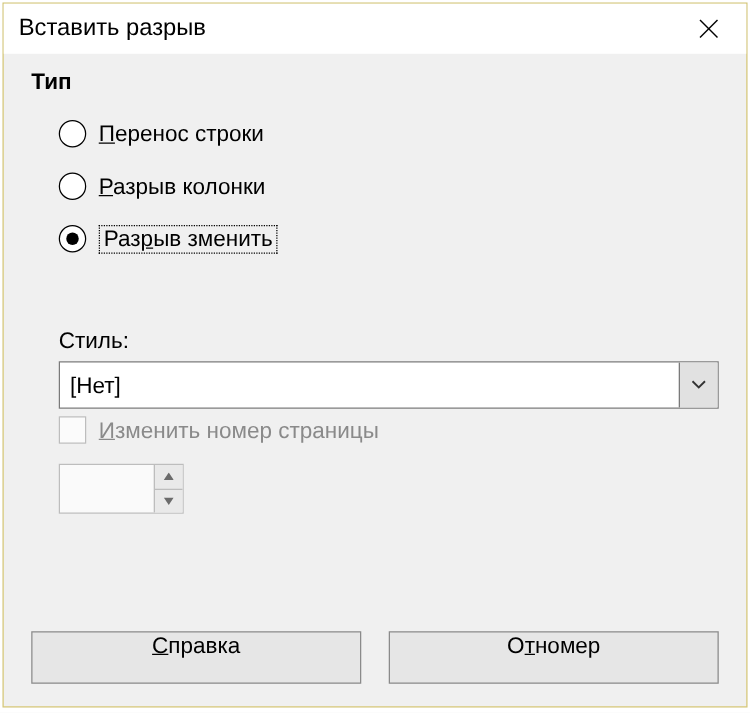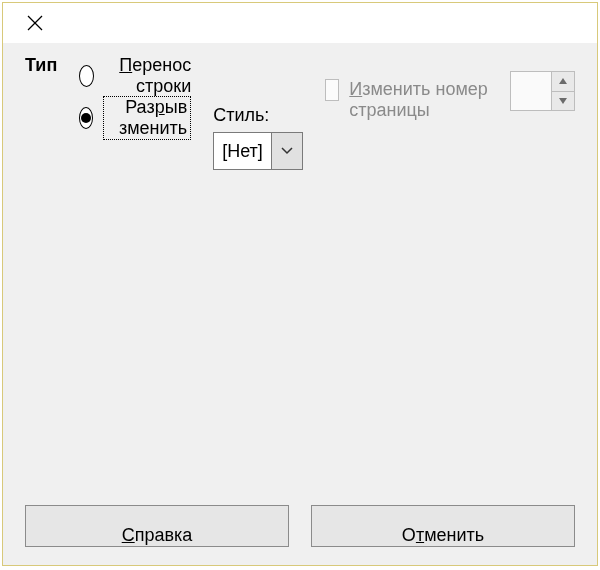--- a/index.html
+++ b/index.html
@@ -41,21 +41,21 @@
     justify-content: center;
     cursor: pointer;
   }
   .close-btn svg { width: 16px; height: 16px; }
   .close-btn line { stroke: #000; stroke-width: 1.2; }
 
   .body {
     flex: 1;
     padding: 12px 22px 0 22px;
     display: flex;
-    flex-direction: row;
+    flex-direction: column;
   }
   .group-label {
     font-weight: 700;
     font-size: 18px;
     margin-bottom: 10px;
   }
   .radio-group {
     margin-left: 22px;
   }
   .radio-row {
@@ -118,23 +118,23 @@
     border-left: 1px solid #7a7a7a;
     background: #e1e1e1;
     display: flex;
     align-items: center;
     justify-content: center;
   }
   .dropdown-btn svg { width: 12px; height: 8px; }
 
   .check-section {
     margin-left: 22px;
-    margin-top: 24px;
-    display: flex;
-    align-items: flex-start;
+    margin-top: 6px;
+    display: flex;
+    align-items: center;
   }
   .checkbox {
     width: 20px;
     height: 20px;
     border: 1px solid #bdbdbd;
     background: #fbfbfb;
     margin-right: 10px;
   }
   .check-label {
     font-size: 18px;
@@ -176,55 +176,60 @@
     gap: 22px;
     justify-content: space-between;
     padding: 0 22px 18px 22px;
   }
   .btn {
     flex: 1;
     height: 42px;
     border: 1px solid #8b8b8b;
     background: #e6e6e6;
     display: flex;
-    align-items: flex-end;
+    align-items: flex-start;
     justify-content: center;
     font-size: 18px;
     cursor: pointer;
     box-sizing: border-box;
   }
   .btn.default {
     border: 2px solid #0a64a4;
   }
 </style>
 </head>
 <body>
 
 <div class="dialog">
 
   <div class="titlebar">
+    <div class="titlebar-title">Вставить разрыв</div>
     <div class="close-btn">
       <svg viewBox="0 0 16 16">
         <line x1="1" y1="1" x2="15" y2="15"></line>
         <line x1="15" y1="1" x2="1" y2="15"></line>
       </svg>
     </div>
   </div>
 
   <div class="body">
 
     <div class="group-label">Тип</div>
 
     <div class="radio-group">
 
       <div class="radio-row">
         <div class="radio-outer"></div>
         <span class="radio-label"><span></span><span class="accel">П</span><span>еренос строки</span></span>
       </div>
 
+      <div class="radio-row">
+        <div class="radio-outer"></div>
+        <span class="radio-label"><span></span><span class="accel">Р</span><span>азрыв колонки</span></span>
+      </div>
 
       <div class="radio-row">
         <div class="radio-outer">
           <div class="radio-inner"></div>
         </div>
         <span class="radio-label focused"><span>Раз</span><span class="accel">р</span><span>ыв зменить</span></span>
       </div>
 
     </div>
 
@@ -262,17 +267,17 @@
     </div>
 
     <div style="flex:1"></div>
   </div>
 
   <div class="button-row">
     <div class="btn">
       <span><span></span><span class="accel">С</span><span>правка</span></span>
     </div>
     <div class="btn">
-      <span><span>О</span><span class="accel">т</span><span>менить</span></span>
+      <span><span>О</span><span class="accel">т</span><span>номер</span></span>
     </div>
   </div>
 
 </div>
 
 </body></html>

